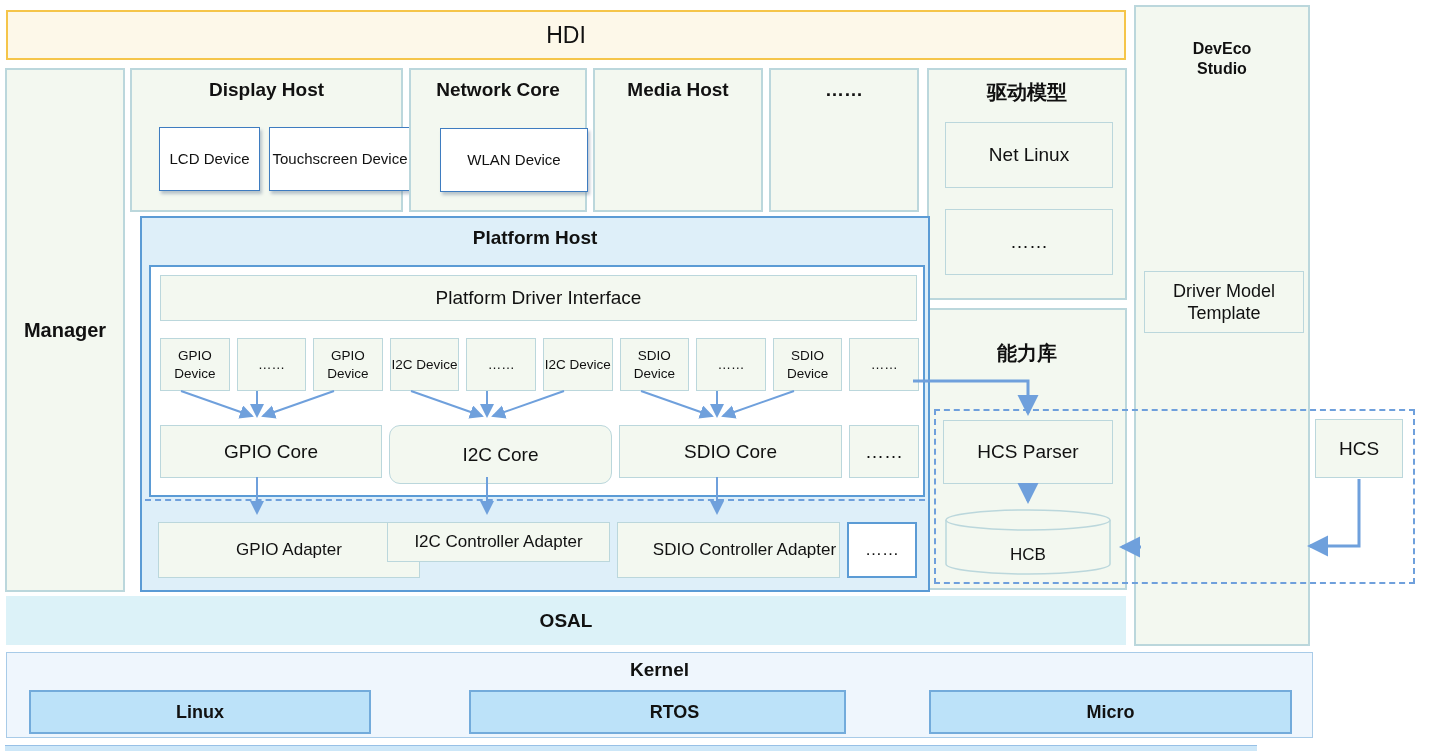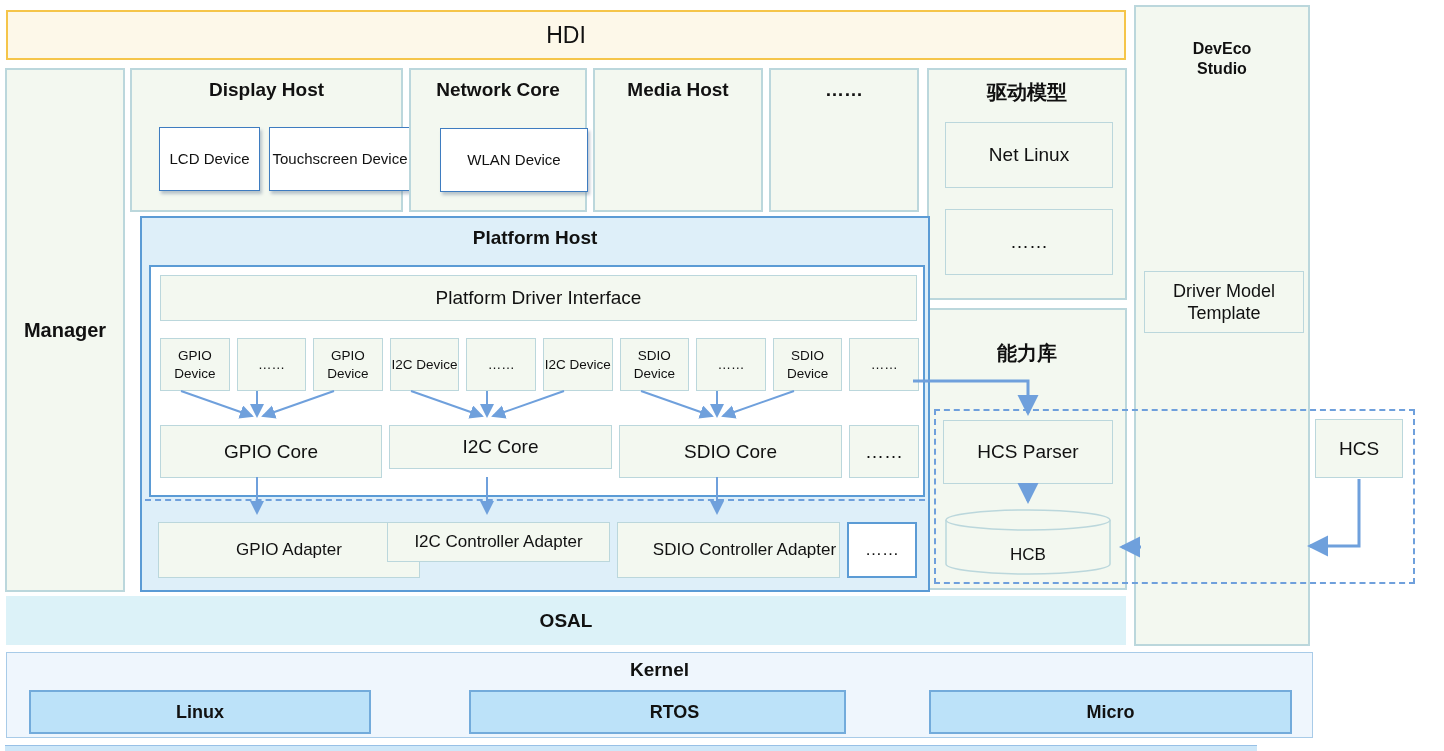--- a/index.html
+++ b/index.html
@@ -131,21 +131,21 @@
         <div class="devbox">I2C Device</div>
         <div class="devbox">……</div>
         <div class="devbox">I2C Device</div>
         <div class="devbox">SDIO Device</div>
         <div class="devbox">……</div>
         <div class="devbox">SDIO Device</div>
         <div class="devbox">……</div>
       </div>
 
       <div class="abs subbox corebox center" style="left:9px;top:158px;width:222px;height:53px;">GPIO Core</div>
-      <div class="abs subbox corebox center" style="left:238px;top:158px;width:223px;height:44px;">I2C Core</div>
+      <div class="abs subbox corebox center" style="left:238px;top:158px;width:223px;height:59px;border-radius:11px;">I2C Core</div>
       <div class="abs subbox corebox center" style="left:468px;top:158px;width:223px;height:53px;">SDIO Core</div>
       <div class="abs subbox corebox center" style="left:698px;top:158px;width:70px;height:53px;">……</div>
     </div>
 
     <div class="abs dash-sep" style="left:3px;top:281px;width:780px;"></div>
 
     <div class="abs subbox adapterbox center" style="left:16px;top:304px;width:262px;height:56px;">GPIO Adapter</div>
     <div class="abs subbox adapterbox center" style="left:245px;top:304px;width:223px;height:40px;">I2C Controller Adapter</div>
     <div class="abs subbox adapterbox center" style="left:475px;top:304px;width:223px;height:56px;padding-left:32px;">SDIO Controller Adapter</div>
     <div class="abs adapterbox center" style="left:705px;top:304px;width:70px;height:56px;background:#fff;border:2px solid var(--c-platform-border,#5B9BD5);">……</div>

